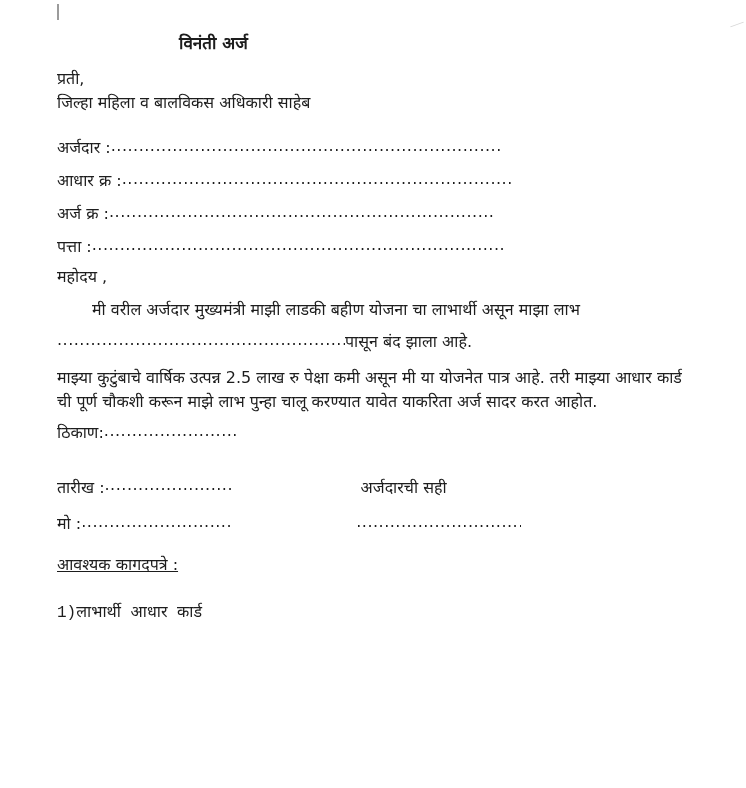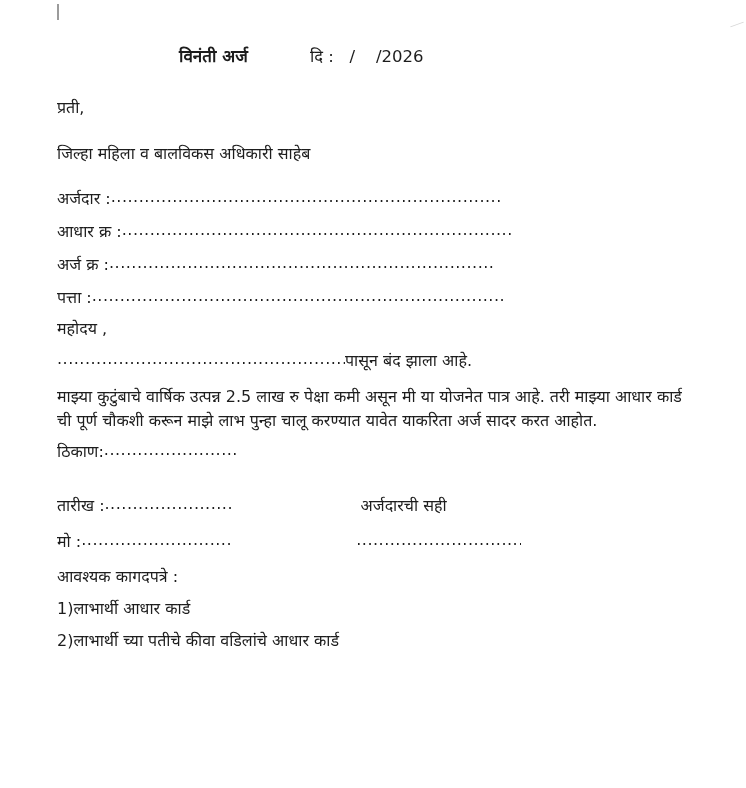--- a/index.html
+++ b/index.html
@@ -5,21 +5,21 @@
   html,body { margin:0; padding:0; }
   body {
     font-family: "DejaVu Sans", "Liberation Sans", sans-serif;
     background:#ffffff;
   }
   .page {
     position:relative;
     width:746px;
     height:788px;
     box-sizing:border-box;
-    padding:20px 54px 0 57px;
+    padding:7px 54px 0 57px;
     background:#ffffff;
     color:#1d1d1d;
     font-size:16px;
     line-height:1.5;
     overflow:hidden;
   }
   .cursor-mark {
     position:absolute;
     left:57px; top:4px;
     width:2px; height:16px;
@@ -33,63 +33,62 @@
   .doc-title {
     margin-left:122px;
     font-weight:700;
     font-size:17px;
   }
   .date-line {
     margin-left:62px;
     font-size:16.5px;
     white-space:pre;
   }
-  .salutation   { margin-top:26px; }
-  .recipient    { margin-top:22px; }
+  .salutation   { margin-top:10px; }
+  .recipient    { margin-top:0; }
   .subject      { margin-top:36px; }
   .field-line   { margin-top:7px; white-space:nowrap; }
   .field-line.first { margin-top:19px; }
   .dots {
     display:inline-block;
     overflow:hidden;
     white-space:nowrap;
     vertical-align:baseline;
     letter-spacing:0.5px;
     height:1.2em;
   }
   .greeting     { margin-top:6px; }
   .para-indent  { margin-top:9px; text-indent:35px; width:640px; }
   .dots-tail-line { margin-top:6px; white-space:nowrap; }
   .para-block   { margin-top:12px; width:642px; }
   .place-line   { margin-top:5px; white-space:nowrap; }
   .sign-row     { margin-top:10px; white-space:nowrap; }
   .sign-label   { display:inline-block; margin-left:130px;margin-top:20px; }
   .mobile-row   { margin-top:10px; white-space:nowrap; }
   .mobile-sign-dots { margin-left:125px; }
-  .docs-heading { margin-top:11px; }
-  .doc-item     { margin-top:8px; }
+  .docs-heading { margin-top:17px;text-decoration:underline; }
+  .doc-item     { margin-top:24px;font-family:Liberation Mono, monospace; }
   .corner-artifact {
     position:absolute;
     right:2px; top:24px;
     width:14px; height:1px;
     background:#d8d8d8;
     transform:rotate(-20deg);
   }
 </style>
 </head>
 <body>
 
 <div class="page">
 
   <div class="cursor-mark"></div>
   <div class="corner-artifact"></div>
 
   <div class="title-row">
     <span class="doc-title">विनंती अर्ज</span>
-    <span class="date-line">दि :   /    /2026</span>
   </div>
 
   <div class="salutation">प्रती,</div>
   <div class="recipient">जिल्हा महिला व बालविकस अधिकारी साहेब</div>
 
 
   <div class="field-line first">
     <span>अर्जदार :</span><span class="dots" style="width:392px">........................................................................................................................................................................................................</span>
   </div>
   <div class="field-line">
@@ -97,20 +96,21 @@
   </div>
   <div class="field-line">
     <span>अर्ज क्र :</span><span class="dots" style="width:385px">........................................................................................................................................................................................................</span>
   </div>
   <div class="field-line">
     <span>पत्ता :</span><span class="dots" style="width:415px">........................................................................................................................................................................................................</span>
   </div>
 
   <div class="greeting">महोदय ,</div>
 
+  <div class="para-indent">मी वरील अर्जदार मुख्यमंत्री माझी लाडकी बहीण योजना चा लाभार्थी असून माझा लाभ</div>
 
   <div class="dots-tail-line">
     <span class="dots" style="width:288px">........................................................................................................................................................................................................</span><span>पासून बंद झाला आहे.</span>
   </div>
 
 
   <div class="para-block">माझ्या कुटुंबाचे वार्षिक उत्पन्न 2.5 लाख रु पेक्षा कमी असून मी या योजनेत पात्र आहे. तरी माझ्या आधार कार्ड ची पूर्ण चौकशी करून माझे लाभ पुन्हा  चालू करण्यात यावेत याकरिता अर्ज सादर करत आहोत.</div>
 
   <div class="place-line">
     <span>ठिकाण:</span><span class="dots" style="width:132px">........................................................................................................................................................................................................</span>
@@ -120,15 +120,14 @@
     <span>तारीख :</span><span class="dots" style="width:126px">........................................................................................................................................................................................................</span><span class="sign-label">अर्जदारची सही</span>
   </div>
 
   <div class="mobile-row">
     <span>मो :</span><span class="dots" style="width:150px">........................................................................................................................................................................................................</span><span class="dots mobile-sign-dots" style="width:165px">........................................................................................................................................................................................................</span>
   </div>
 
   <div class="docs-heading">आवश्यक कागदपत्रे :</div>
 
   <div class="doc-item">1)लाभार्थी आधार कार्ड</div>
-  <div class="doc-item">2)लाभार्थी च्या पतीचे कीवा वडिलांचे आधार कार्ड</div>
 
 </div>
 
 </body></html>

